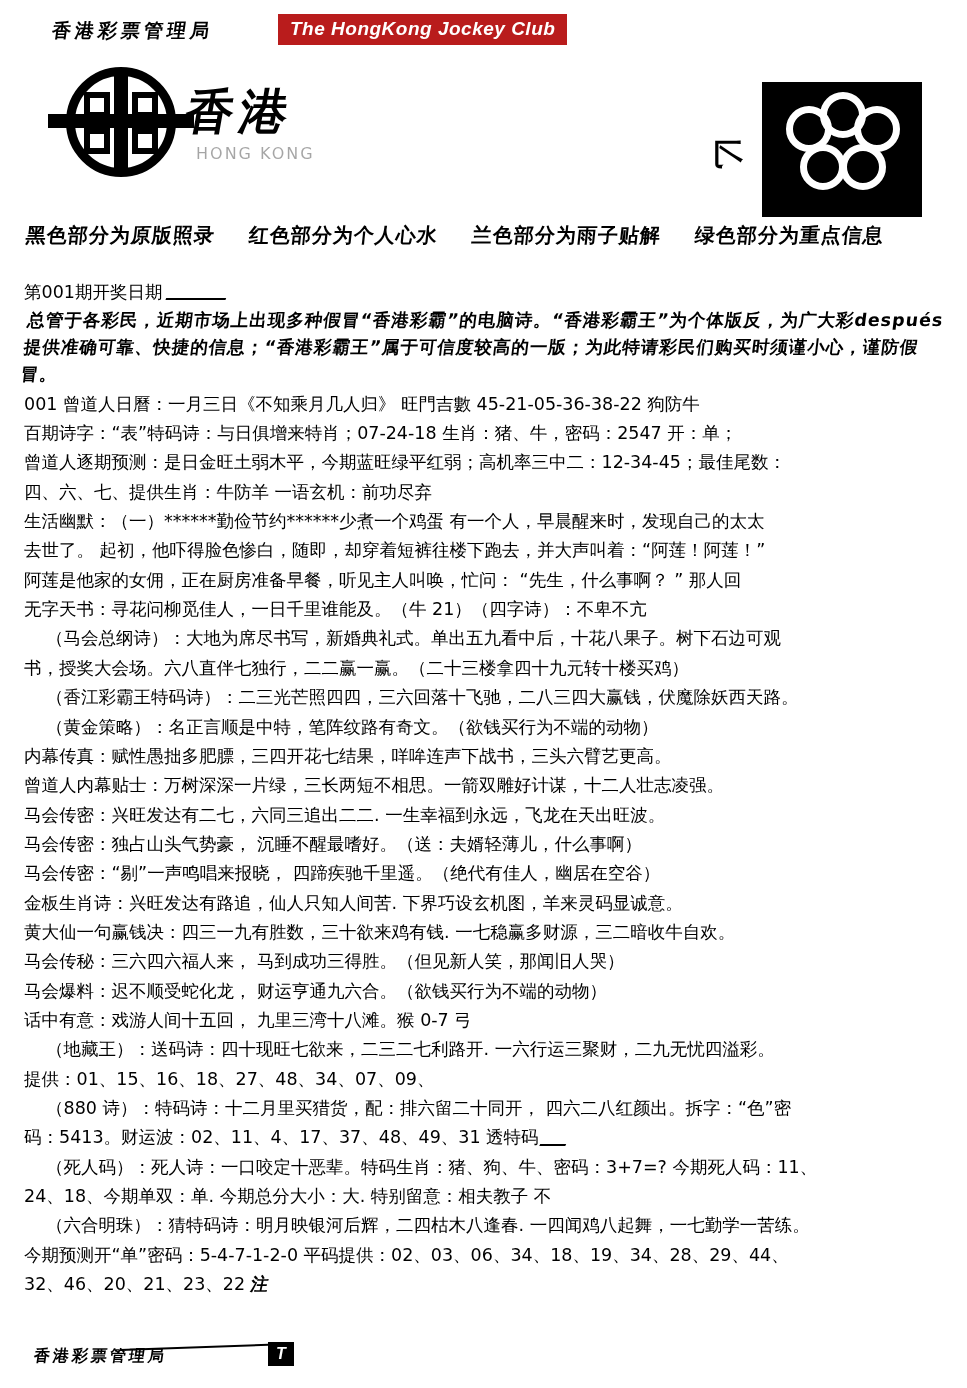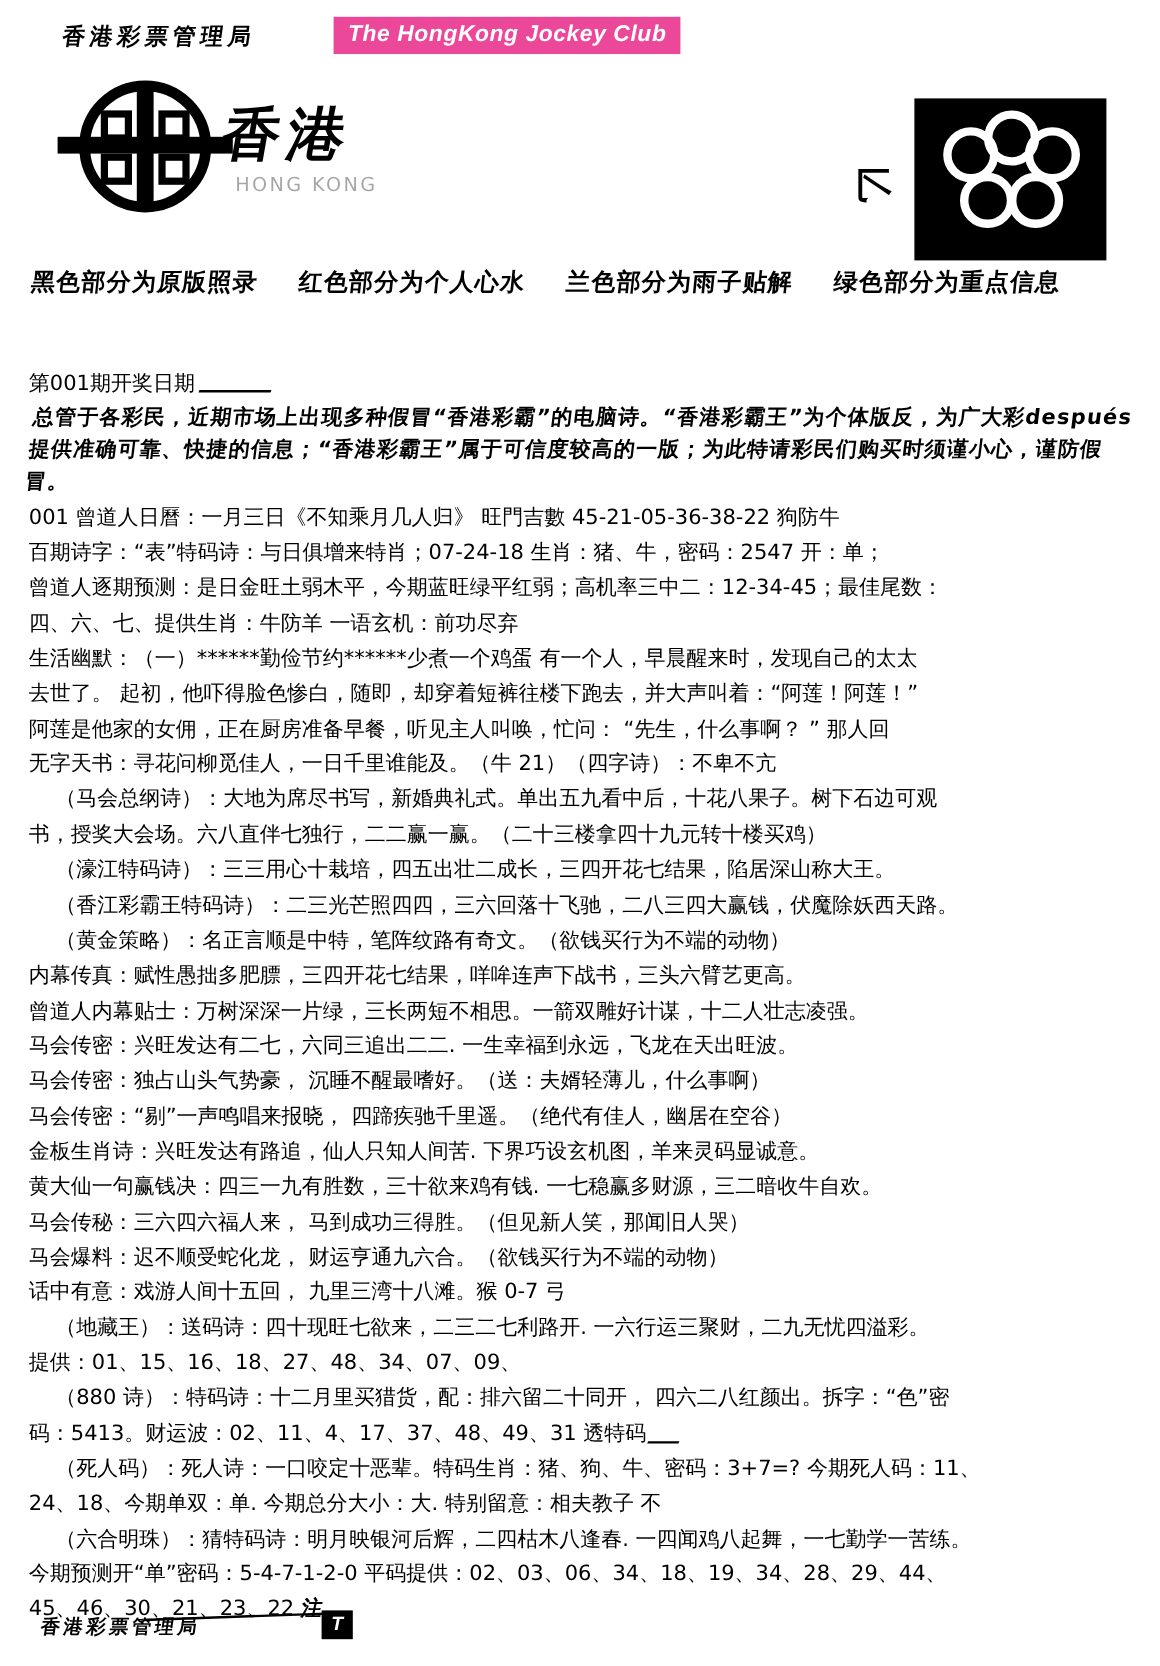--- a/index.html
+++ b/index.html
@@ -21,21 +21,21 @@
     position:absolute;left:0;top:0;width:967px;height:52px;
   }
   .brand-cn{
     position:absolute;left:52px;top:18px;
     font-size:19px;font-weight:bold;letter-spacing:4px;
     font-family:"DejaVu Sans","Liberation Sans",sans-serif;
     transform:skewX(-8deg);
   }
   .brand-en{
     position:absolute;left:278px;top:14px;
-    background:#ec4899;color:#fff;
+    background:#b91c1c;color:#fff;
     font-size:19px;font-weight:bold;font-style:italic;
     padding:4px 12px 5px 12px;
     letter-spacing:0.5px;
     white-space:nowrap;
     font-family:"Liberation Sans",sans-serif;
   }
 
   
   .logo-row{position:absolute;left:0;top:52px;width:967px;height:165px;}
   .hk-emblem{
@@ -97,21 +97,20 @@
     white-space:nowrap;
   }
   .legend span{margin-right:26px;}
 
   
   .content{
     position:absolute;left:24px;top:278px;width:922px;
     font-size:17.5px;
     line-height:1.62;
     font-family:"DejaVu Sans","Liberation Sans",sans-serif;
-    margin-top:28px;
   }
   .content p{margin:0 0 1px 0;}
   .hand{
     font-weight:bold;
     transform:skewX(-7deg);
     display:block;
     letter-spacing:1px;
     line-height:1.55;
   }
   .indent{text-indent:22px;}
@@ -196,21 +195,20 @@
     <p>001 曾道人日曆：一月三日《不知乘月几人归》   旺門吉數 45-21-05-36-38-22    狗防牛</p>
     <p>百期诗字：“表”特码诗：与日俱增来特肖；07-24-18  生肖：猪、牛，密码：2547  开：单；</p>
     <p>曾道人逐期预测：是日金旺土弱木平，今期蓝旺绿平红弱；高机率三中二：12-34-45；最佳尾数：</p>
     <p>四、六、七、提供生肖：牛防羊 一语玄机：前功尽弃</p>
     <p>生活幽默：（一）******勤俭节约******少煮一个鸡蛋 有一个人，早晨醒来时，发现自己的太太</p>
     <p>去世了。 起初，他吓得脸色惨白，随即，却穿着短裤往楼下跑去，并大声叫着：“阿莲！阿莲！”</p>
     <p>阿莲是他家的女佣，正在厨房准备早餐，听见主人叫唤，忙问： “先生，什么事啊？ ” 那人回</p>
     <p>无字天书：寻花问柳觅佳人，一日千里谁能及。（牛 21）（四字诗）：不卑不亢</p>
     <p class="indent">（马会总纲诗）：大地为席尽书写，新婚典礼式。单出五九看中后，十花八果子。树下石边可观</p>
     <p>书，授奖大会场。六八直伴七独行，二二赢一赢。（二十三楼拿四十九元转十楼买鸡）</p>
-    <p class="indent">（濠江特码诗）：三三用心十栽培，四五出壮二成长，三四开花七结果，陷居深山称大王。</p>
     <p class="indent">（香江彩霸王特码诗）：二三光芒照四四，三六回落十飞驰，二八三四大赢钱，伏魔除妖西天路。</p>
     <p class="indent">（黄金策略）：名正言顺是中特，笔阵纹路有奇文。（欲钱买行为不端的动物）</p>
     <p>内幕传真：赋性愚拙多肥膘，三四开花七结果，咩哞连声下战书，三头六臂艺更高。</p>
     <p>曾道人内幕贴士：万树深深一片绿，三长两短不相思。一箭双雕好计谋，十二人壮志凌强。</p>
     <p>马会传密：兴旺发达有二七，六同三追出二二. 一生幸福到永远，飞龙在天出旺波。</p>
     <p>马会传密：独占山头气势豪，  沉睡不醒最嗜好。（送：夫婿轻薄儿，什么事啊）</p>
     <p>马会传密：“剔”一声鸣唱来报晓， 四蹄疾驰千里遥。（绝代有佳人，幽居在空谷）</p>
     <p>金板生肖诗：兴旺发达有路追，仙人只知人间苦. 下界巧设玄机图，羊来灵码显诚意。</p>
     <p>黄大仙一句赢钱决：四三一九有胜数，三十欲来鸡有钱. 一七稳赢多财源，三二暗收牛自欢。</p>
     <p>马会传秘：三六四六福人来，  马到成功三得胜。（但见新人笑，那闻旧人哭）</p>
@@ -220,21 +218,21 @@
     <p>提供：01、15、16、18、27、48、34、07、09、</p>
     <p class="indent">（880 诗）：特码诗：十二月里买猎货，配：排六留二十同开， 四六二八红颜出。拆字：“色”密</p>
     <p>
       <span>码：5413。财运波：02、11、4、17、37、48、49、31 透特码</span><span class="scribble-sm"></span>
     </p>
     <p class="indent">（死人码）：死人诗：一口咬定十恶辈。特码生肖：猪、狗、牛、密码：3+7=? 今期死人码：11、</p>
     <p>24、18、今期单双：单. 今期总分大小：大. 特别留意：相夫教子  不</p>
     <p class="indent">（六合明珠）：猜特码诗：明月映银河后辉，二四枯木八逢春. 一四闻鸡八起舞，一七勤学一苦练。</p>
     <p>今期预测开“单”密码：5-4-7-1-2-0 平码提供：02、03、06、34、18、19、34、28、29、44、</p>
     <p>
-      <span>45、46、30、21、23、22</span><span class="hwmark">注</span>
+      <span>32、46、20、21、23、22</span><span class="hwmark">注</span>
     </p>
   </div>
 
   <div class="bottom-band">
     <div class="bottom-brand">香港彩票管理局</div>
     <div class="bottom-strike"></div>
     <div class="bottom-blk">T</div>
   </div>
 
 </div>

